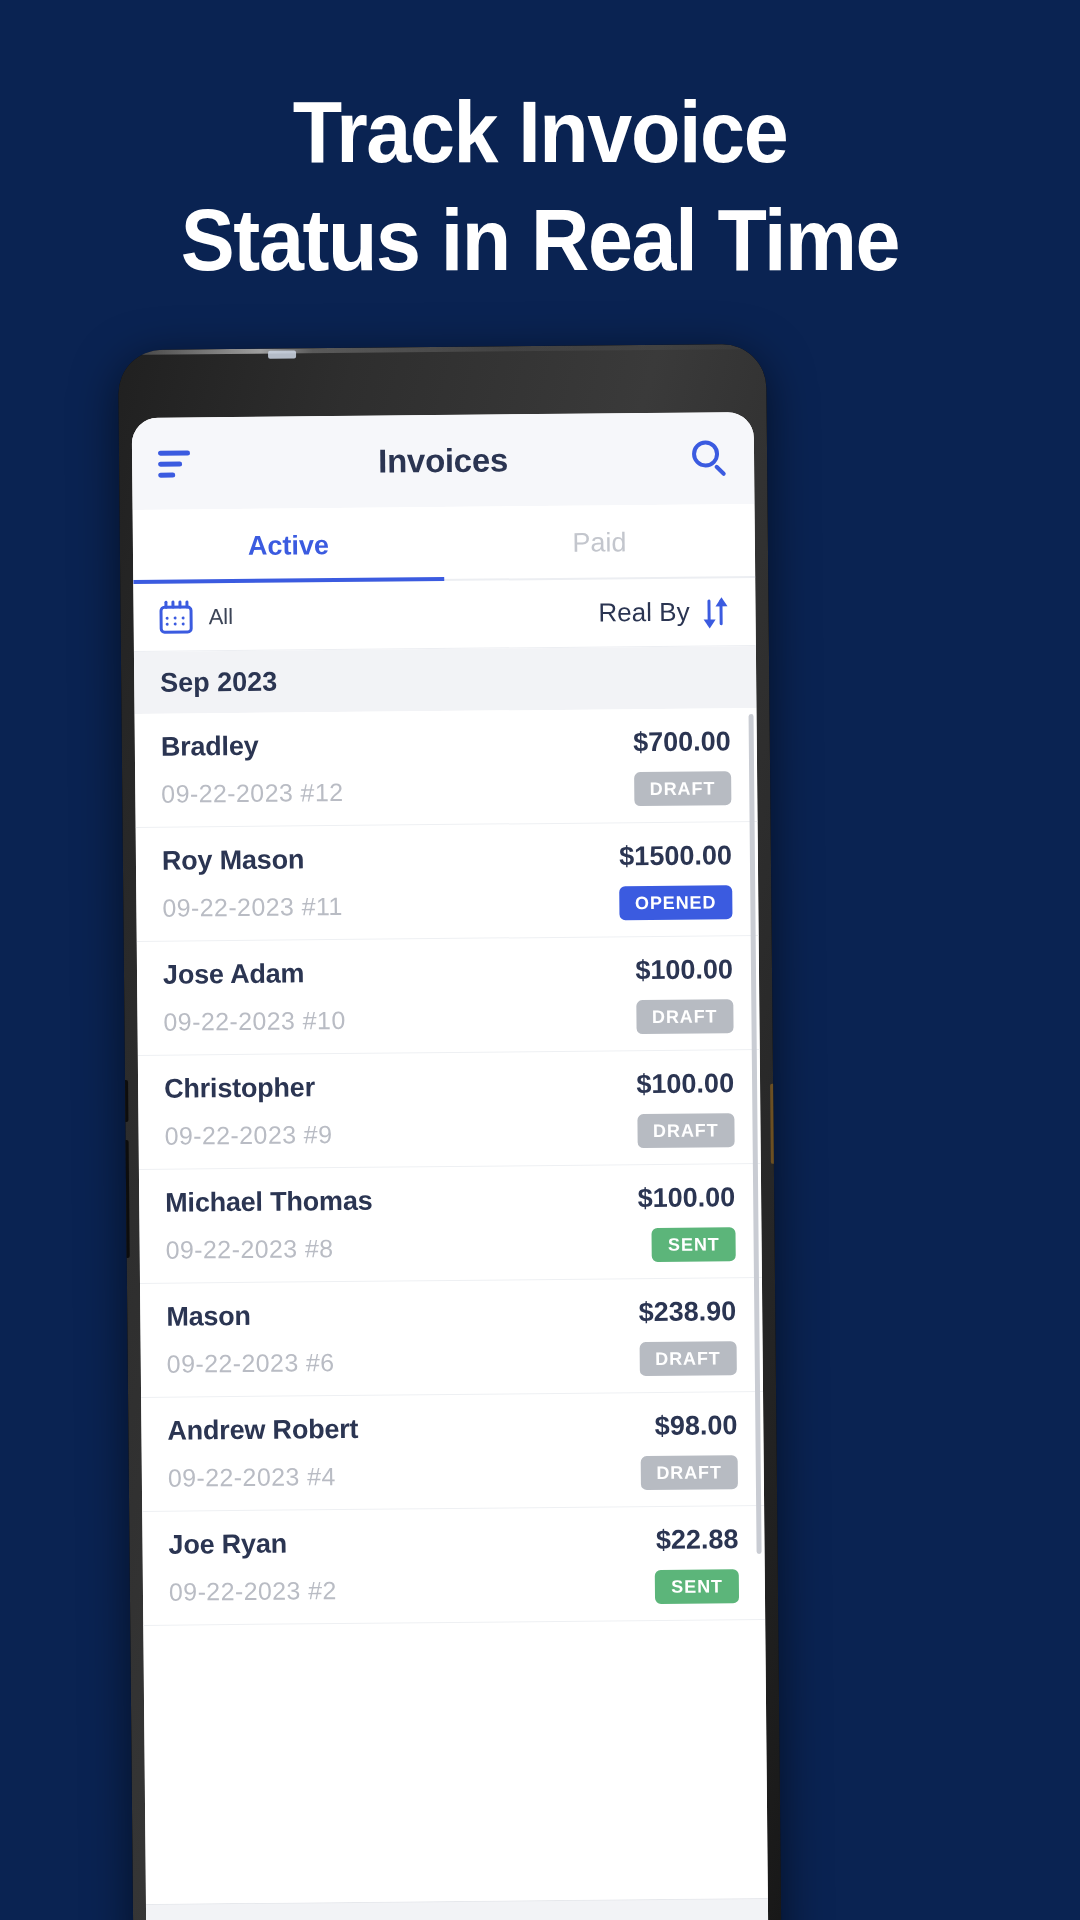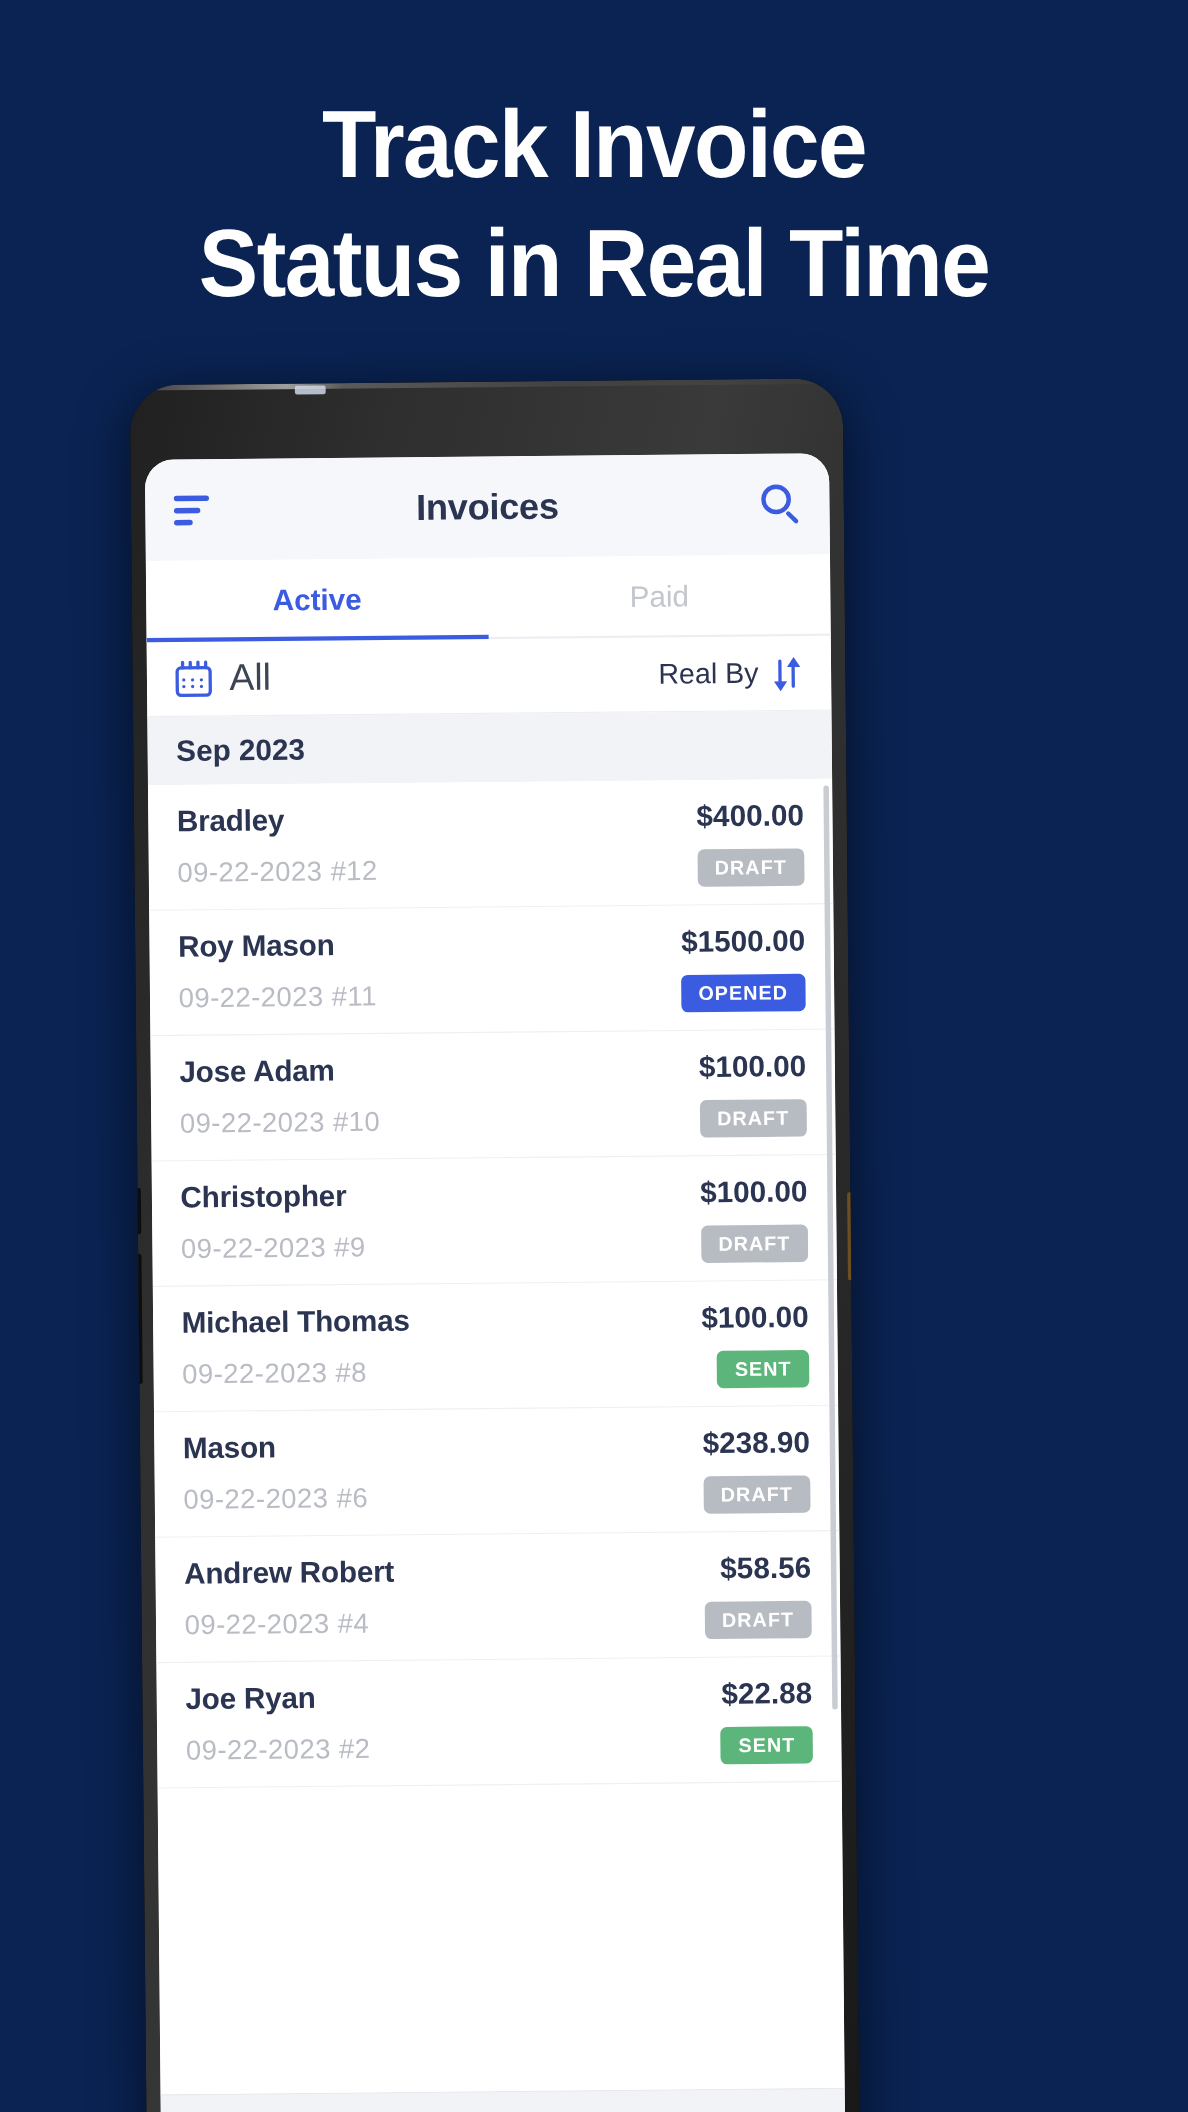--- a/index.html
+++ b/index.html
@@ -146,21 +146,21 @@
   .cal-icon .tick { position:absolute; top:0; width:3px; height:8px; background:#3b5be0; border-radius:2px; }
   .cal-icon .tick:nth-of-type(2){ left:5px; }
   .cal-icon .tick:nth-of-type(3){ left:12px; }
   .cal-icon .tick:nth-of-type(4){ left:19px; }
   .cal-icon .tick:nth-of-type(5){ left:26px; }
   .cal-icon .dots {
     position:absolute; left:6px; top:16px; width:21px;
     display:grid; grid-template-columns:repeat(3,1fr); gap:3px;
   }
   .cal-icon .dots span { width:3px; height:3px; background:#3b5be0; border-radius:50%; }
-  .filter-label { margin-left:16px; font-size:34px; color:#3c4456; }
+  .filter-label { margin-left:16px; font-size:22px; color:#3c4456; }
   .sort-wrap { margin-left:auto; display:flex; align-items:center; gap:12px; cursor:pointer; }
   .sort-label { font-size:26px; color:#2b3552; font-weight:500; }
   .sort-icon { position:relative; width:28px; height:30px; }
   .sort-icon .ar { position:absolute; width:3px; height:26px; background:#3b5be0; border-radius:2px; }
   .sort-icon .ar.d { left:6px; top:2px; }
   .sort-icon .ar.u { left:18px; top:2px; }
   .sort-icon .hd { position:absolute; width:0; height:0; }
   .sort-icon .hd.dn { left:2px; top:22px; border-left:6px solid transparent; border-right:6px solid transparent; border-top:9px solid #3b5be0; }
   .sort-icon .hd.up { left:14px; top:0px;  border-left:6px solid transparent; border-right:6px solid transparent; border-bottom:9px solid #3b5be0; }
 
@@ -286,21 +286,21 @@
       </div>
     </div>
 
     <div class="month-band">Sep 2023</div>
 
     <div class="list">
 
       <div class="inv-row">
         <div class="inv-top">
           <span class="inv-name">Bradley</span>
-          <span class="inv-amount">$400.00</span>
+          <span class="inv-amount">$700.00</span>
         </div>
         <div class="inv-bottom">
           <span class="inv-date">09-22-2023 #12</span>
           <span class="badge draft">DRAFT</span>
         </div>
       </div>
 
       <div class="inv-row">
         <div class="inv-top">
           <span class="inv-name">Roy Mason</span>
@@ -352,21 +352,21 @@
         </div>
         <div class="inv-bottom">
           <span class="inv-date">09-22-2023 #6</span>
           <span class="badge draft">DRAFT</span>
         </div>
       </div>
 
       <div class="inv-row">
         <div class="inv-top">
           <span class="inv-name">Andrew Robert</span>
-          <span class="inv-amount">$58.56</span>
+          <span class="inv-amount">$98.00</span>
         </div>
         <div class="inv-bottom">
           <span class="inv-date">09-22-2023 #4</span>
           <span class="badge draft">DRAFT</span>
         </div>
       </div>
 
       <div class="inv-row">
         <div class="inv-top">
           <span class="inv-name">Joe Ryan</span>

